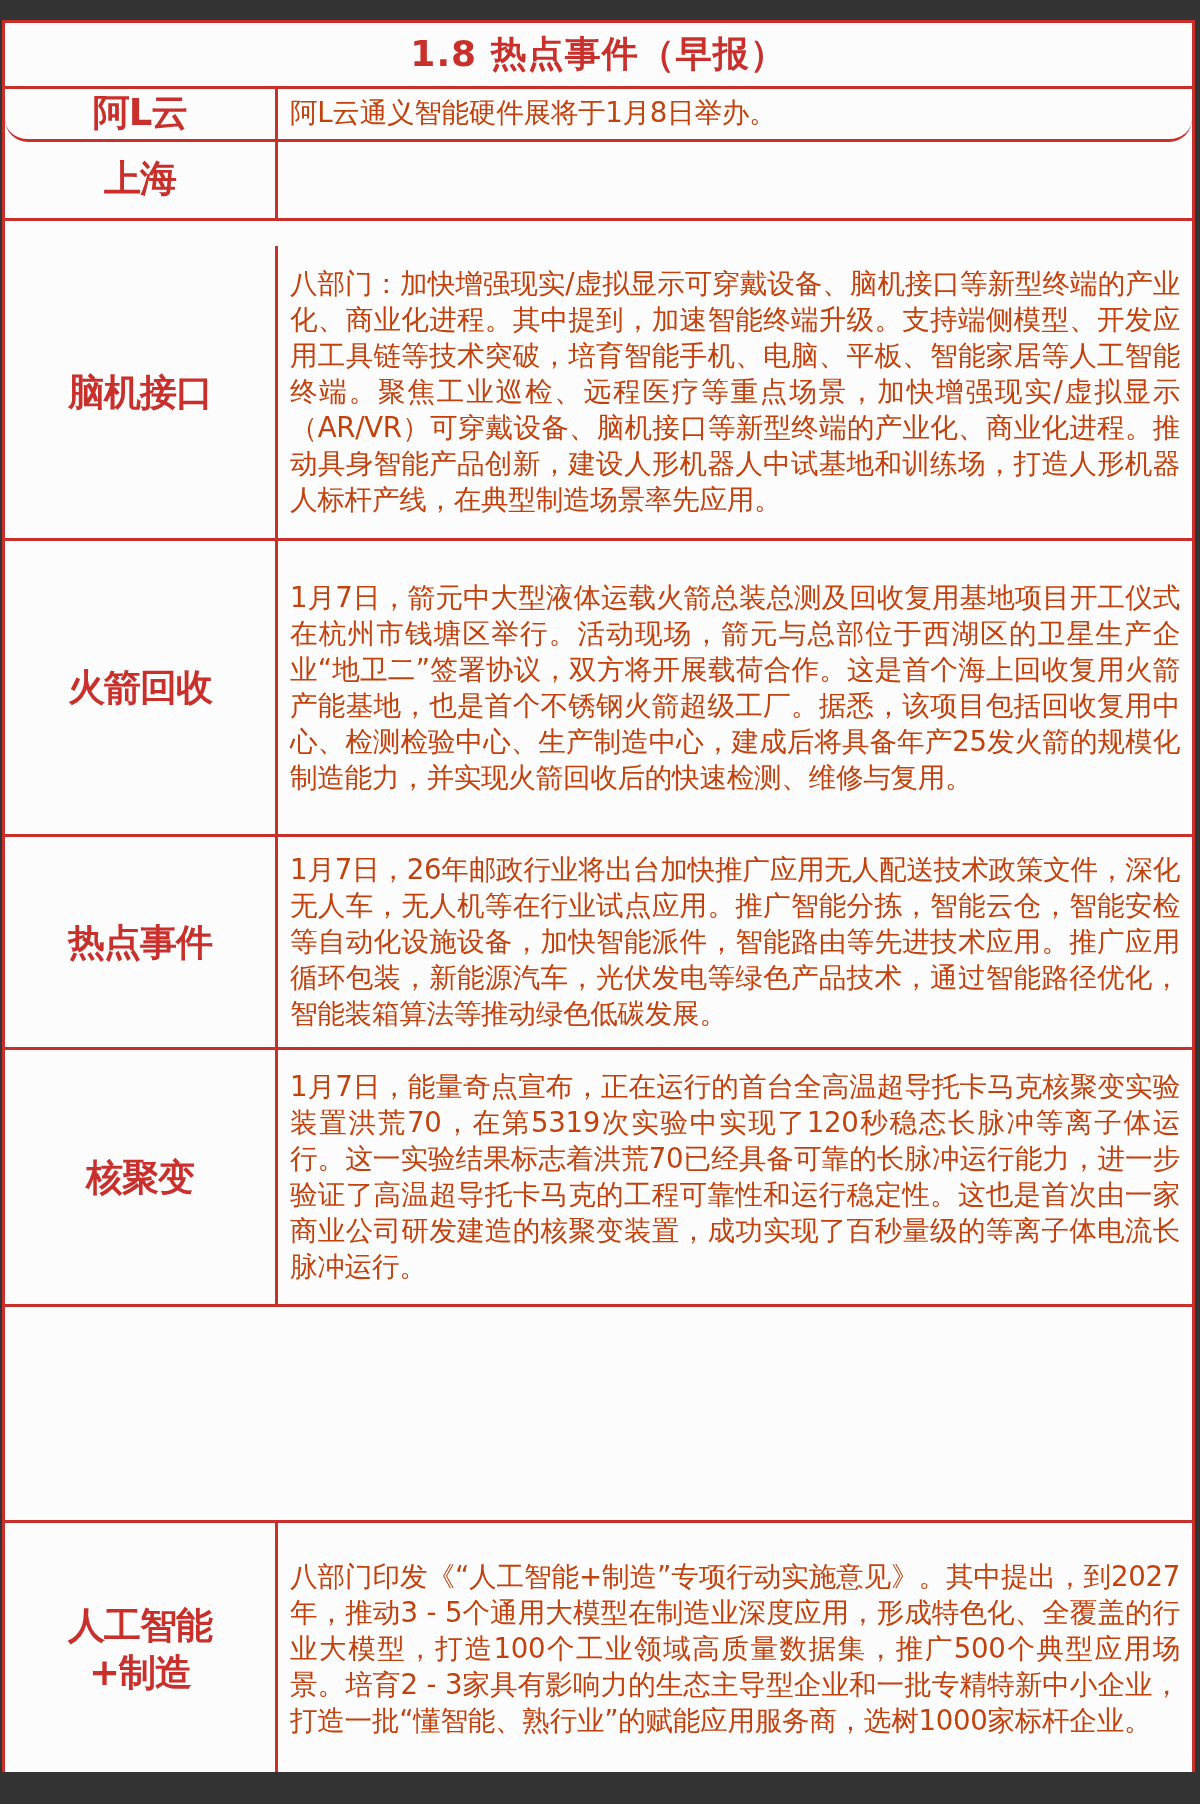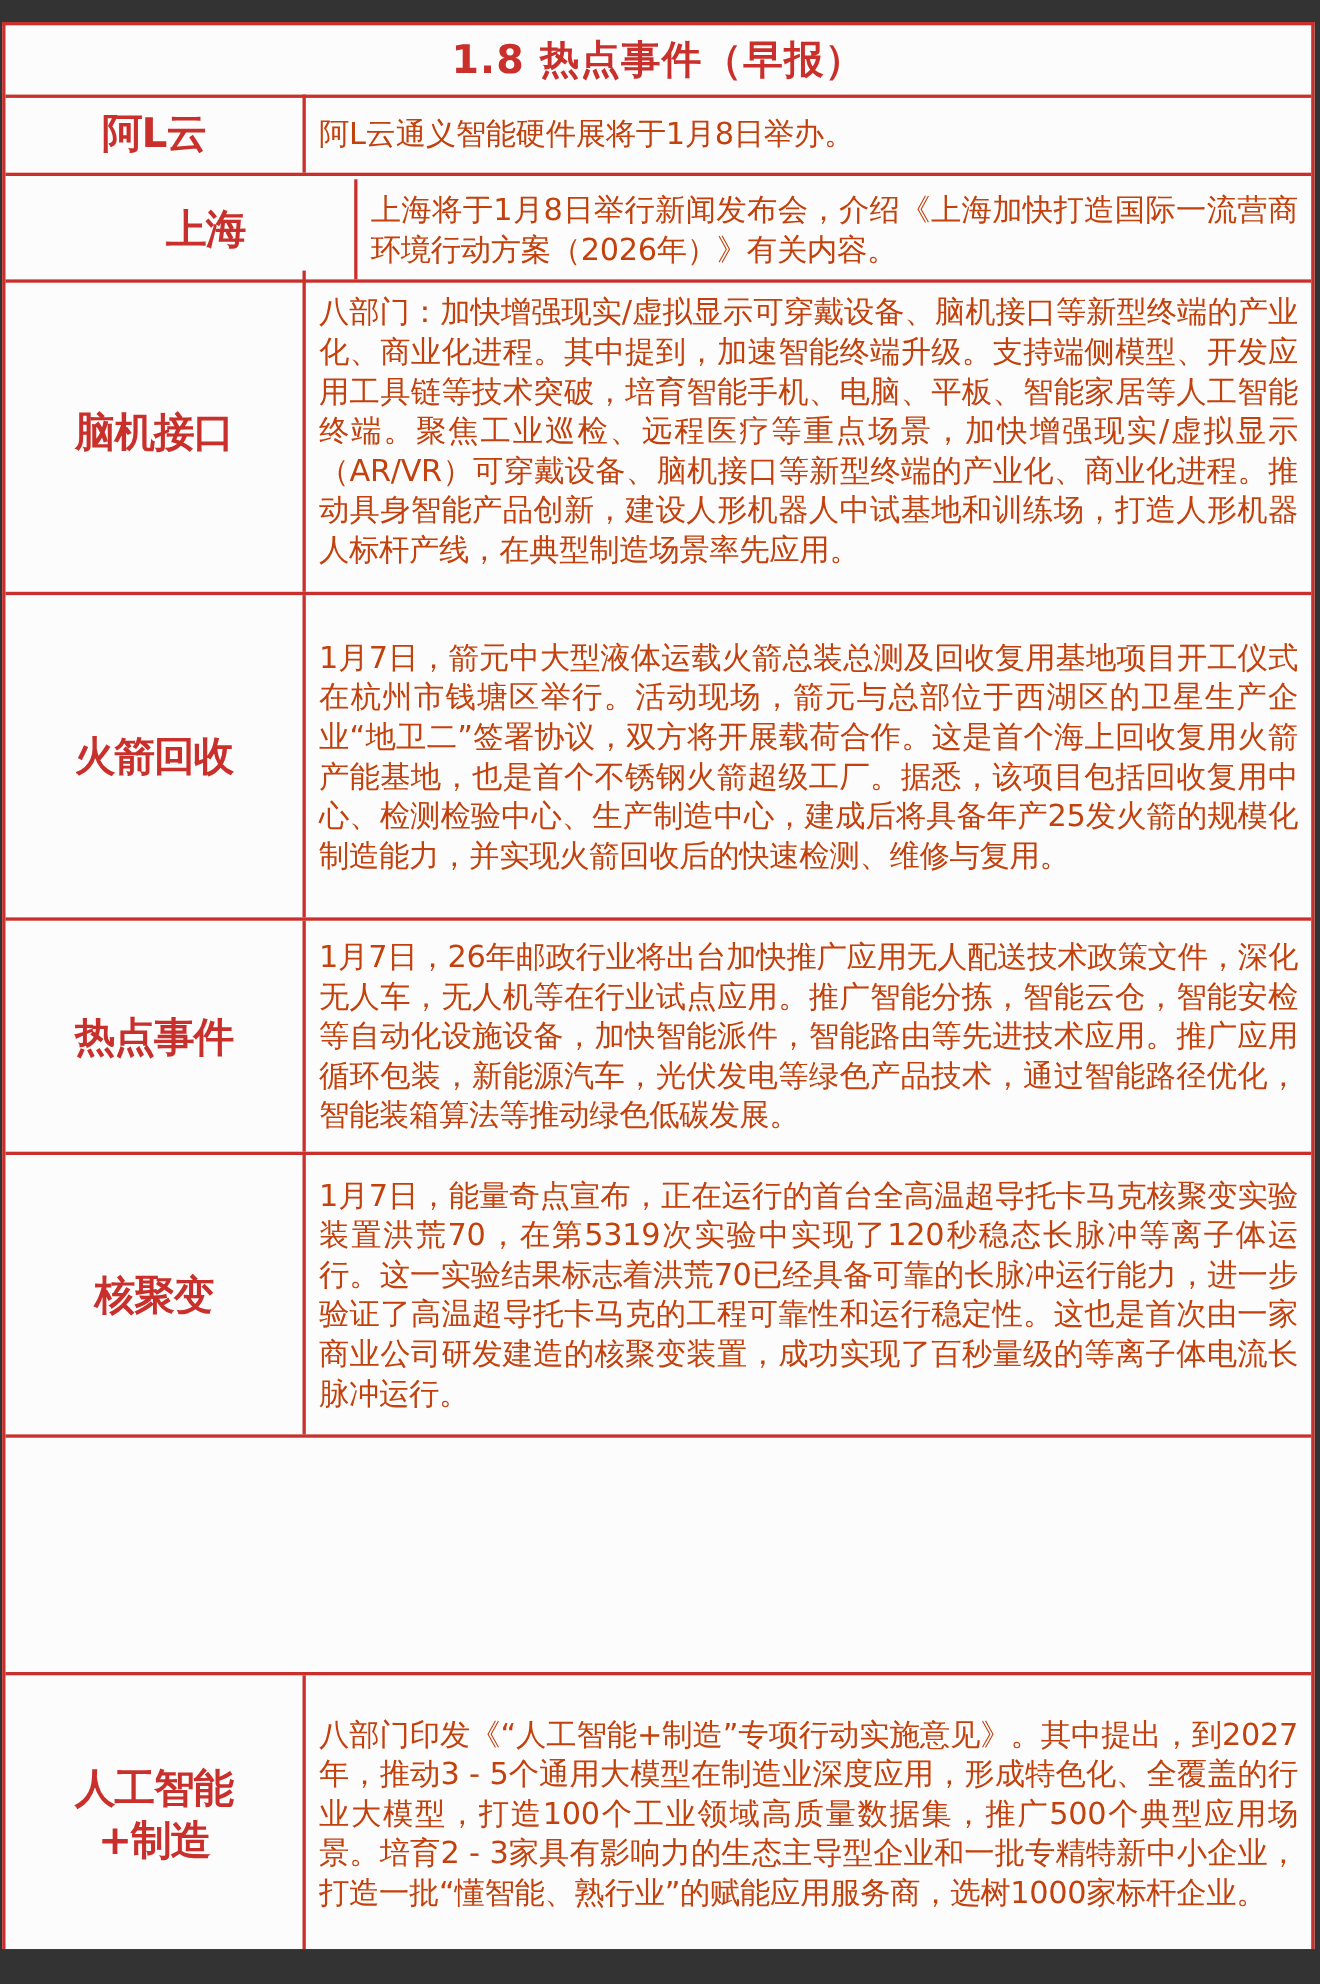--- a/index.html
+++ b/index.html
@@ -89,35 +89,32 @@
 <body>
 
 <div class="topbar"></div>
 
 <div class="sheet">
 
   <div class="title-row">
     <span class="title">1.8  热点事件（早报）</span>
   </div>
 
-  <div class="row" style="top:63px;height:74px;">
+  <div class="row" style="top:63px;height:56px;border-radius:23px;">
     <div class="label-cell">
       <span class="label">阿L云</span>
     </div>
     <div class="content-cell">
       <span class="content">阿L云通义智能硬件展将于1月8日举办。</span>
     </div>
   </div>
 
-  <div class="row" style="top:140px;height:94px;padding-left:47px;">
+  <div class="row" style="top:116px;height:82px;">
     <div class="label-cell">
       <span class="label">上海</span>
-    </div>
-    <div class="content-cell">
-      <span class="content">上海将于1月8日举行新闻发布会，介绍《上海加快打造国际一流营商环境行动方案（2026年）》有关内容。</span>
     </div>
   </div>
 
   <div class="row" style="top:223px;height:295px;">
     <div class="label-cell">
       <span class="label">脑机接口</span>
     </div>
     <div class="content-cell">
       <span class="content">八部门：加快增强现实/虚拟显示可穿戴设备、脑机接口等新型终端的产业化、商业化进程。其中提到，加速智能终端升级。支持端侧模型、开发应用工具链等技术突破，培育智能手机、电脑、平板、智能家居等人工智能终端。聚焦工业巡检、远程医疗等重点场景，加快增强现实/虚拟显示（AR/VR）可穿戴设备、脑机接口等新型终端的产业化、商业化进程。推动具身智能产品创新，建设人形机器人中试基地和训练场，打造人形机器人标杆产线，在典型制造场景率先应用。</span>
     </div>

